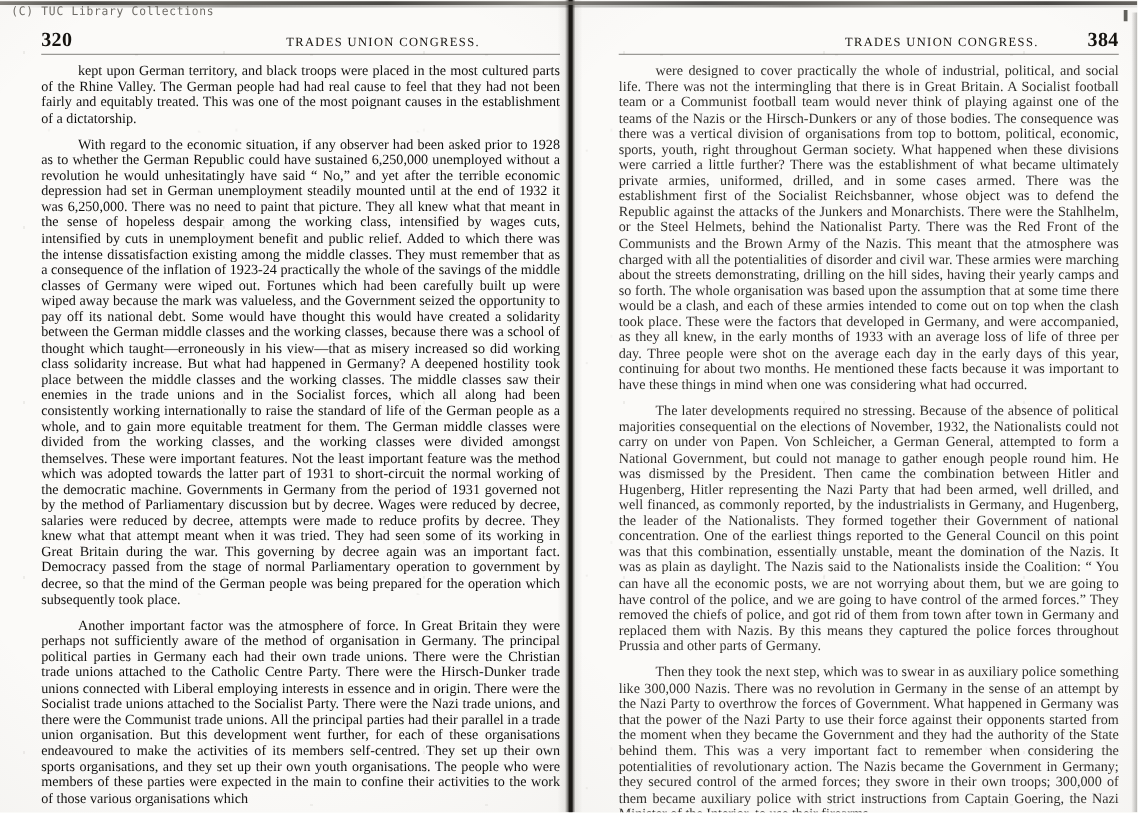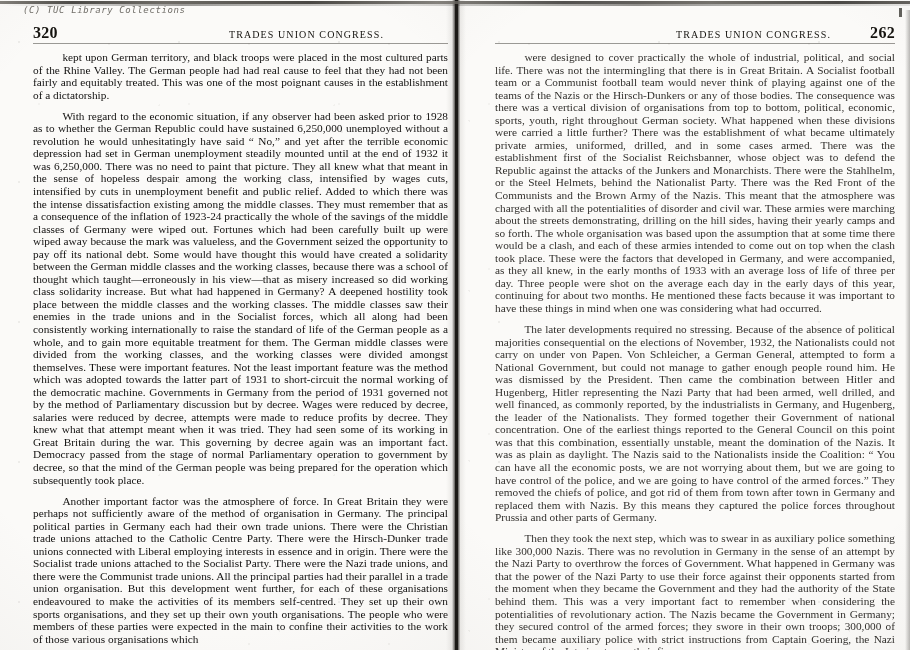--- a/index.html
+++ b/index.html
@@ -113,29 +113,28 @@
     height: 9px;
     background: #3b3935;
     opacity: .8;
     pointer-events: none;
   }
 
   
   .watermark {
     position: absolute;
     top: 5px;
-    left: 23px;
+    left: 9px;
     font-family: "DejaVu Sans Mono", monospace;
     font-size: 9px;
     letter-spacing: .6px;
     color: #56534d;
     opacity: .85;
     white-space: nowrap;
     transform: scaleY(1.05);
-    font-style: italic;
   }
 
   
   .textblock {
     position: absolute;
     top: 24px;
     bottom: 10px;
   }
   .page-left  .textblock { left: 33px;  width: 415px; }
   .page-right .textblock { left: 40px;  width: 400px; }
@@ -228,21 +227,21 @@
     </div>
   </div>
 
   <div class="page page-right">
     <div class="paper-tint"></div>
     <div class="textblock">
 
       <div class="runhead">
         <span class="rh-spacer"></span>
         <span class="rh-title">TRADES UNION CONGRESS.</span>
-        <span class="folio">262</span>
+        <span class="folio">384</span>
       </div>
       <div class="rule"></div>
 
       <p class="body">were designed to cover practically the whole of industrial, political, and social life. There was not the intermingling that there is in Great Britain. A Socialist football team or a Communist football team would never think of playing against one of the teams of the Nazis or the Hirsch-Dunkers or any of those bodies. The consequence was there was a vertical division of organisations from top to bottom, political, economic, sports, youth, right throughout German society. What happened when these divisions were carried a little further? There was the establishment of what became ultimately private armies, uniformed, drilled, and in some cases armed. There was the establishment first of the Socialist Reichsbanner, whose object was to defend the Republic against the attacks of the Junkers and Monarchists. There were the Stahlhelm, or the Steel Helmets, behind the Nationalist Party. There was the Red Front of the Communists and the Brown Army of the Nazis. This meant that the atmosphere was charged with all the potentialities of disorder and civil war. These armies were marching about the streets demonstrating, drilling on the hill sides, having their yearly camps and so forth. The whole organisation was based upon the assumption that at some time there would be a clash, and each of these armies intended to come out on top when the clash took place. These were the factors that developed in Germany, and were accompanied, as they all knew, in the early months of 1933 with an average loss of life of three per day. Three people were shot on the average each day in the early days of this year, continuing for about two months. He mentioned these facts because it was important to have these things in mind when one was considering what had occurred.</p>
       <p class="body">The later developments required no stressing. Because of the absence of political majorities consequential on the elections of November, 1932, the Nationalists could not carry on under von Papen. Von Schleicher, a German General, attempted to form a National Government, but could not manage to gather enough people round him. He was dismissed by the President. Then came the combination between Hitler and Hugenberg, Hitler representing the Nazi Party that had been armed, well drilled, and well financed, as commonly reported, by the industrialists in Germany, and Hugenberg, the leader of the Nationalists. They formed together their Government of national concentration. One of the earliest things reported to the General Council on this point was that this combination, essentially unstable, meant the domination of the Nazis. It was as plain as daylight. The Nazis said to the Nationalists inside the Coalition: “ You can have all the economic posts, we are not worrying about them, but we are going to have control of the police, and we are going to have control of the armed forces.” They removed the chiefs of police, and got rid of them from town after town in Germany and replaced them with Nazis. By this means they captured the police forces throughout Prussia and other parts of Germany.</p>
       <p class="body">Then they took the next step, which was to swear in as auxiliary police something like 300,000 Nazis. There was no revolution in Germany in the sense of an attempt by the Nazi Party to overthrow the forces of Government. What happened in Germany was that the power of the Nazi Party to use their force against their opponents started from the moment when they became the Government and they had the authority of the State behind them. This was a very important fact to remember when considering the potentialities of revolutionary action. The Nazis became the Government in Germany; they secured control of the armed forces; they swore in their own troops; 300,000 of them became auxiliary police with strict instructions from Captain Goering, the Nazi Minister of the Interior, to use their firearms</p>
 
     </div>
   </div>
 

